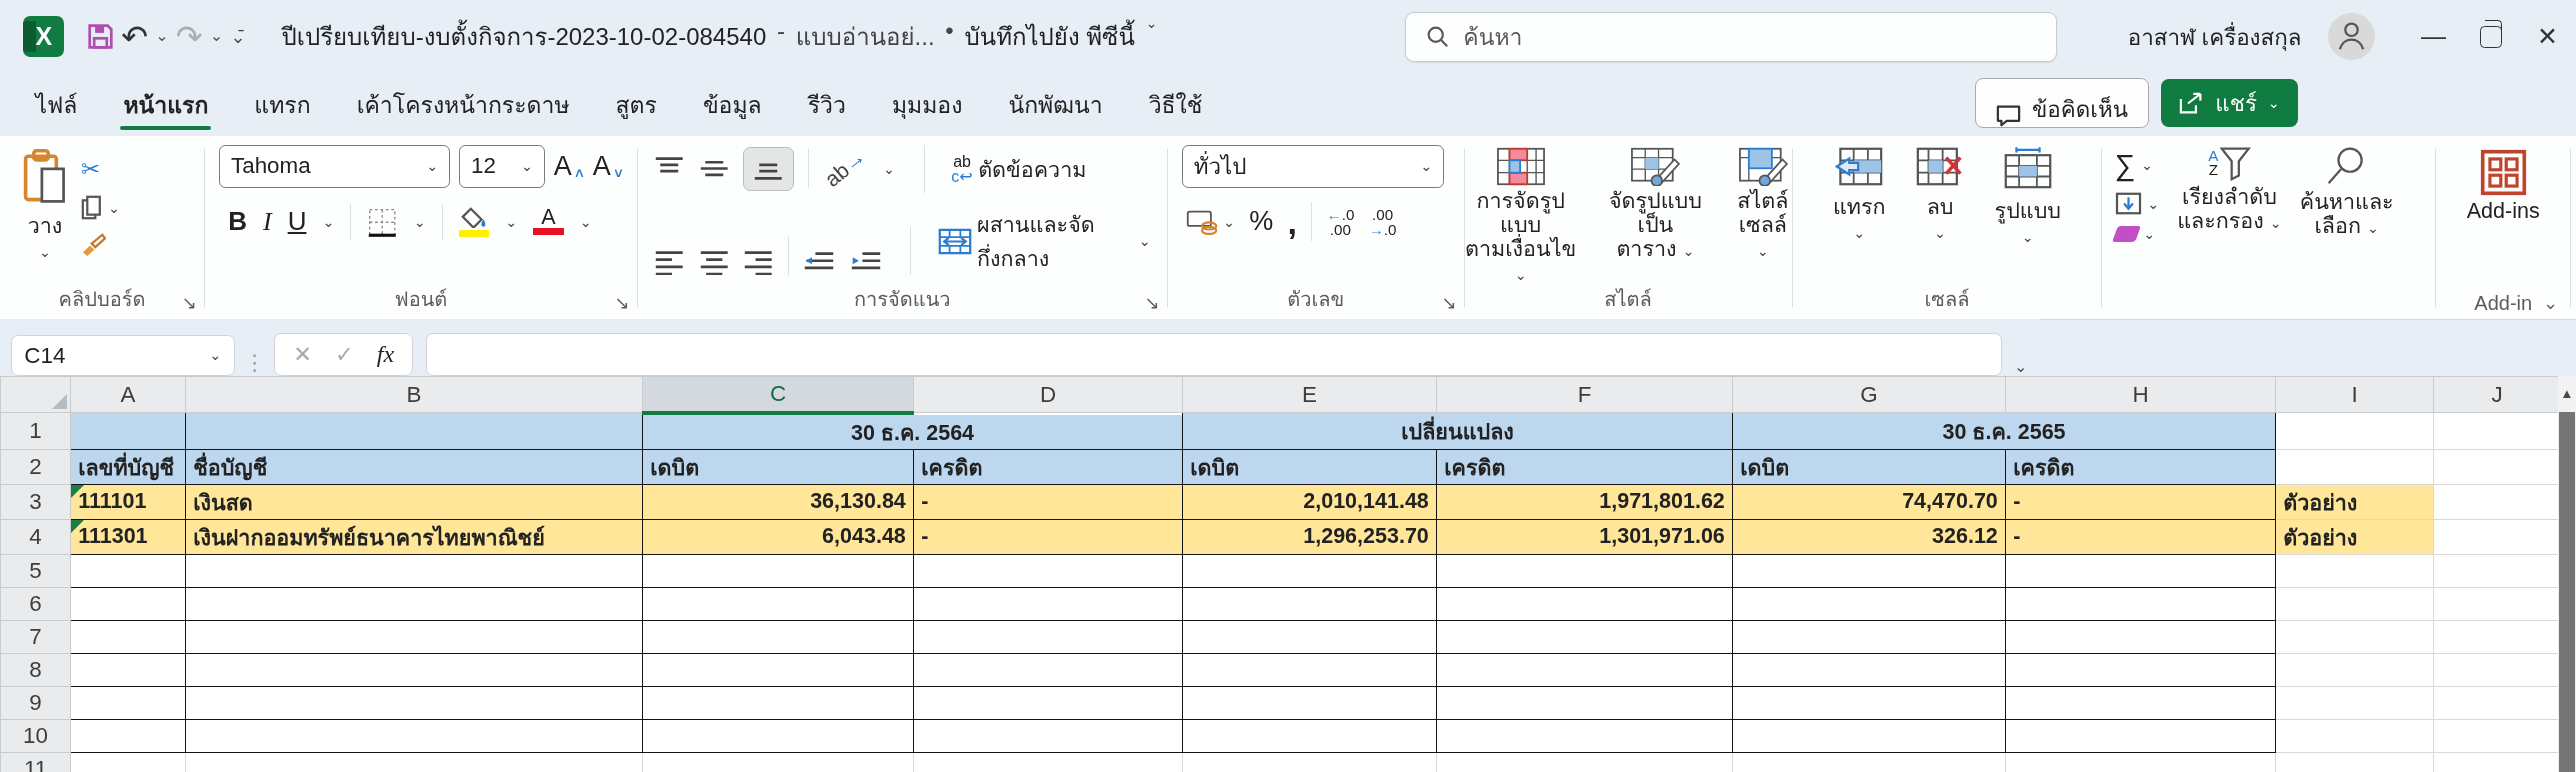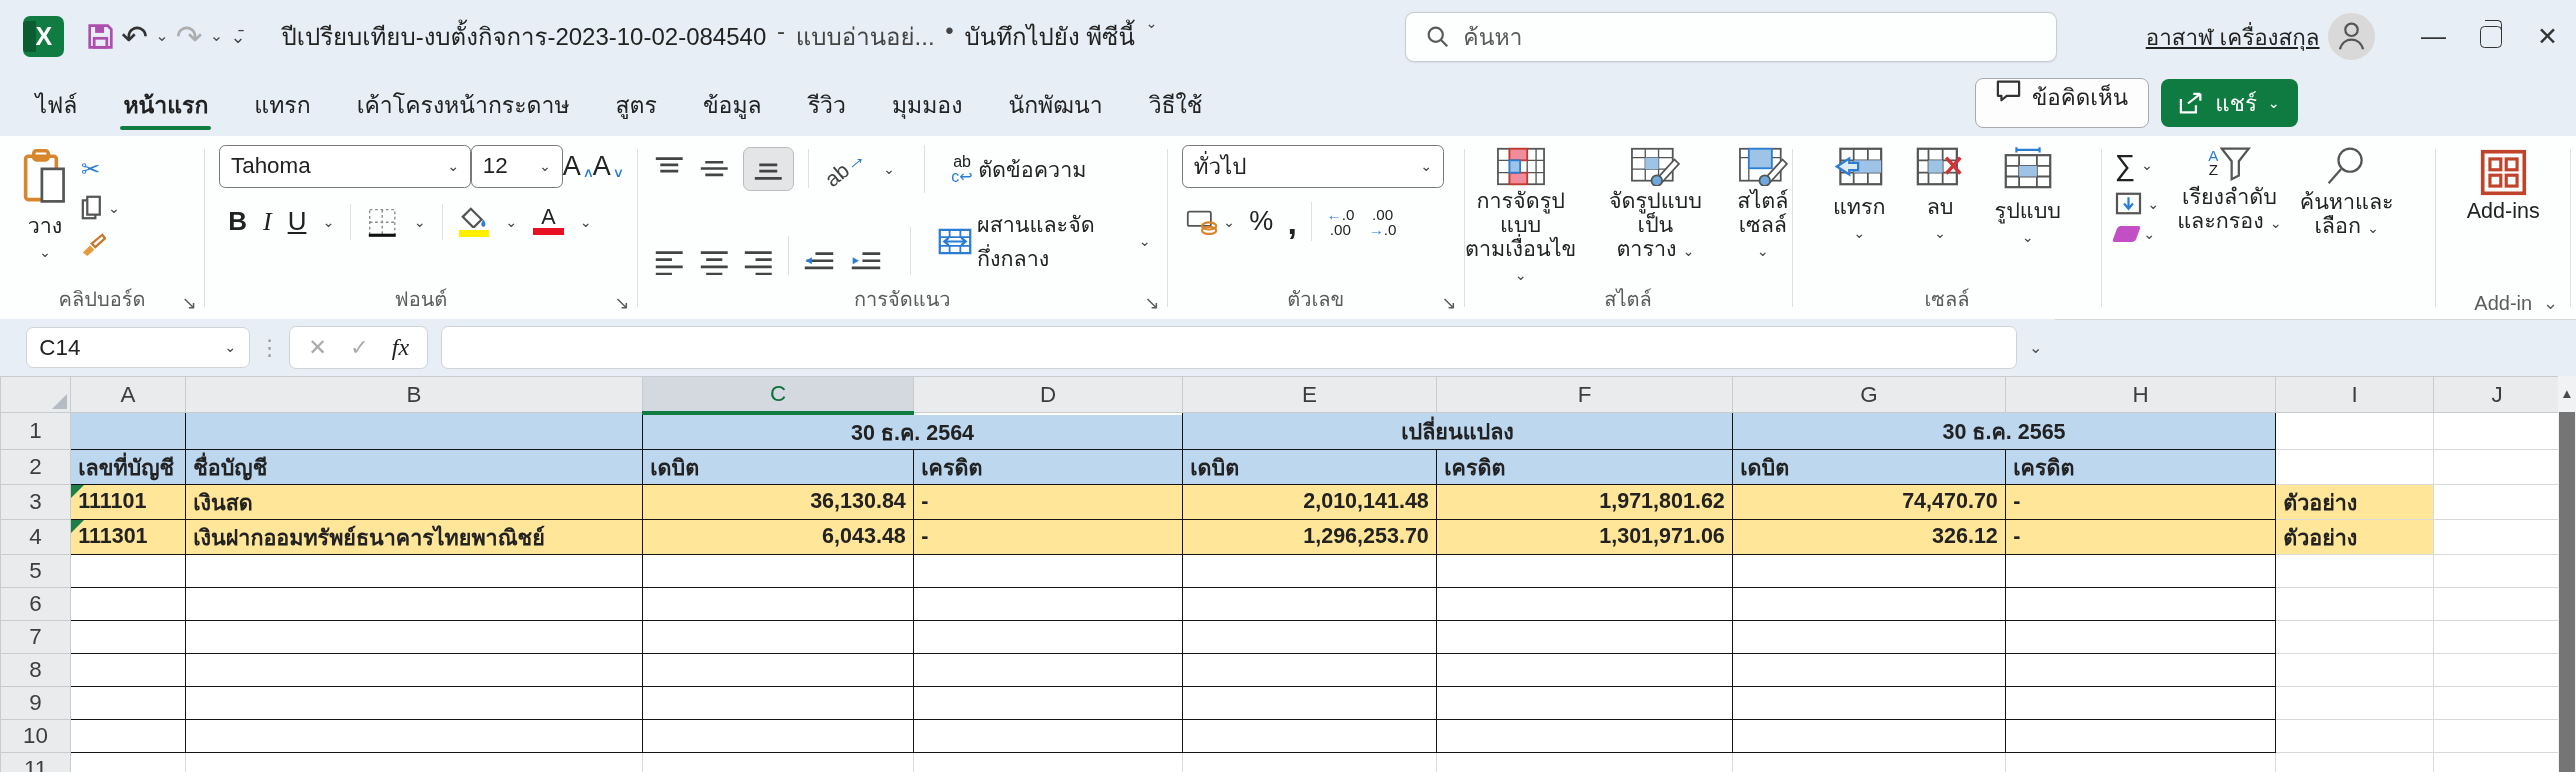--- a/index.html
+++ b/index.html
@@ -16,34 +16,34 @@
   .qat .chev{font-size:16px;color:#555;}
   .saveicon{color:#AE4FB0;font-weight:bold;}
   .undo{color:#333;font-size:32px;}
   .redo{color:#ADADAD;font-size:32px;}
   .redo-chev{color:#BDBDBD;}
   .qat-more{font-size:18px;color:#444;letter-spacing:0;}
   .doc-title{margin-left:36px;font-size:24px;white-space:nowrap;display:flex;gap:10.8px;}
   .doc-title .dim{color:#444;}
   .searchbox{position:absolute;left:1405px;top:11.6px;width:652px;height:50px;background:#FDFEFE;border:0.9px solid #C9CDD2;border-radius:9px;display:flex;align-items:center;gap:14.3px;padding-left:20px;box-sizing:border-box;font-size:23px;color:#5a5a5a;box-shadow:0 0.9px 1.8px rgba(0,0,0,.08);}
   .tb-right{position:absolute;right:0;top:0;height:73px;display:flex;align-items:center;gap:0;}
-  .username{font-size:22.4px;margin-right:8px;text-decoration:underline;}
+  .username{font-size:22.4px;margin-right:26px;}
   .avatar{width:47px;height:47px;border-radius:50%;background:#D9D9D9;position:relative;margin-right:30.5px;}
   .avatar svg{position:absolute;left:9px;top:7.2px;}
   .winbtn{width:57px;height:73px;display:flex;align-items:center;justify-content:center;font-size:25px;color:#333;}
   .restore-glyph{display:inline-block;width:20px;height:20px;border:1.8px solid #333;border-radius:4.5px;position:relative;}
   .restore-glyph::before{content:"";position:absolute;left:4.5px;top:-6.3px;width:16px;height:16px;border-top:1.8px solid #333;border-right:1.8px solid #333;border-radius:0 4.5px 0 0;}
   
   .tabrow{position:absolute;left:0;top:73px;width:2312px;height:63px;display:flex;align-items:center;background:#E7EEF5;}
   .tabs{display:flex;align-items:center;gap:0;margin-left:12.5px;}
   .tab{position:relative;padding:0 23px;font-size:23px;height:59px;display:flex;align-items:center;color:#222;}
   .tab.active{font-weight:bold;text-align:right;}
   .tab.active::after{content:"";position:absolute;left:20px;right:20px;bottom:3.6px;height:4.5px;border-radius:2.7px;background:#107C41;}
   .tabrow-right{position:absolute;right:14.3px;top:5.4px;display:flex;gap:12.5px;align-items:center;}
-  .btn-comments{display:flex;align-items:flex-start;gap:10.8px;border:0.9px solid #A7ABB0;background:#FDFDFD;border-radius:8px;height:48px;padding:0 20px;font-size:22.4px;}
+  .btn-comments{display:flex;align-items:flex-end;gap:10.8px;border:0.9px solid #A7ABB0;background:#FDFDFD;border-radius:8px;height:48px;padding:0 20px;font-size:22.4px;}
   .btn-share{display:flex;align-items:center;gap:10.8px;background:#0F7B41;color:#fff;border-radius:8px;height:48px;padding:0 18px;font-size:22.4px;}
   .btn-share .chev{font-size:14.3px;}
   
   .ribbon{position:absolute;left:0;top:136px;width:2576px;height:183px;background:#FDFEFE;border-bottom:0.9px solid #D4D6D8;}
   .rgroups{display:flex;height:100%;}
   .rgroup{position:relative;height:100%;box-sizing:border-box;flex:0 0 auto;}
   .rdiv{width:0.9px;background:#DDDFE1;margin:12.5px 0;flex:0 0 auto;}
   .rg-label{position:absolute;left:0;right:0;bottom:3.6px;text-align:center;font-size:20px;color:#5c5c5c;}
   .launcher{position:absolute;right:7.2px;bottom:5.4px;font-size:18px;color:#5c5c5c;}
   .rg-content{position:absolute;left:0;right:0;top:7.2px;bottom:32px;}
@@ -57,21 +57,21 @@
   .seln{background:#E3E5E7;border:0.9px solid #B9BBBD;border-radius:7.2px;}
   .twoline{line-height:24px;font-size:21.5px;text-align:center;}
   .decbtn{display:inline-flex;flex-direction:column;align-items:center;font-size:15.2px;line-height:15.2px;color:#222;}
   .decbtn b{color:#2B7CD3;font-weight:normal;}
   .sigma{font-size:29px;}
   .eraser{display:inline-block;width:23px;height:16px;background:#C34FC5;transform:skewX(-20deg);border-radius:2.7px;}
   .azfilter{display:inline-flex;align-items:center;gap:1.8px;}
   .azfilter .az{display:flex;flex-direction:column;font-size:15.2px;line-height:14.3px;}
   .azfilter .az b{color:#2B7CD3;font-weight:normal;}
   
-  .fbar{position:absolute;left:0;top:319px;width:2040px;height:57px;background:#E7EEF5;display:flex;align-items:center;border-bottom:0.9px solid #C9CDD2;padding-left:15px;}
+  .fbar{position:absolute;left:0;top:319px;width:2040px;height:57px;background:#E7EEF5;display:flex;align-items:flex-end;border-bottom:0.9px solid #C9CDD2;}
   .namebox{width:224px;height:41px;margin-left:10.8px;background:#fff;border:0.9px solid #D0D3D6;border-radius:7.2px;display:flex;align-items:center;justify-content:space-between;padding:0 12.5px;box-sizing:border-box;font-size:22.4px;}
   .fdots{color:#9a9a9a;font-size:21.5px;margin:0 9px;}
   .fxpanel{height:41px;background:#fff;border:0.9px solid #D0D3D6;border-radius:7.2px;display:flex;align-items:center;gap:23px;padding:0 18px;font-size:22.4px;}
   .fxpanel .gray{color:#ABABAB;}
   .fxpanel .fx{font-style:italic;font-family:"Liberation Serif","DejaVu Serif",serif;font-size:24px;}
   .finput{flex:1;height:41px;background:#fff;border:0.9px solid #D0D3D6;border-radius:7.2px;margin:0 12.5px;}
   .fchev{margin-right:12.5px;font-size:16px;color:#555;}
   
   .gridwrap{position:absolute;left:0;top:376px;width:2576px;height:396px;background:#fff;overflow:hidden;}
   table.sheet{border-collapse:collapse;table-layout:fixed;}
@@ -221,21 +221,21 @@
             </span>
           </div>
         </div>
         <div class="rg-label">คลิปบอร์ด</div>
         <span class="launcher">↘</span>
       </div>
       <div class="rdiv"></div>
 
       <div class="rgroup" style="width:432px">
         <div class="rg-content" style="padding:1.8px 14.3px;">
-          <div style="display:flex;align-items:center;">
+          <div style="display:flex;gap:9px;align-items:center;">
             <span class="combo" style="width:256px">
                 <span>Tahoma</span>
                 <span class="chev">⌄</span>
               </span>
             <span class="combo" style="width:93px">
                 <span>12</span>
                 <span class="chev">⌄</span>
               </span>
             <span class="fontfx">A<b style="color:#2B7CD3;font-size:14.3px;">˄</b></span>
             <span class="fontfx">A<b style="color:#2B7CD3;font-size:14.3px;">˅</b></span>

